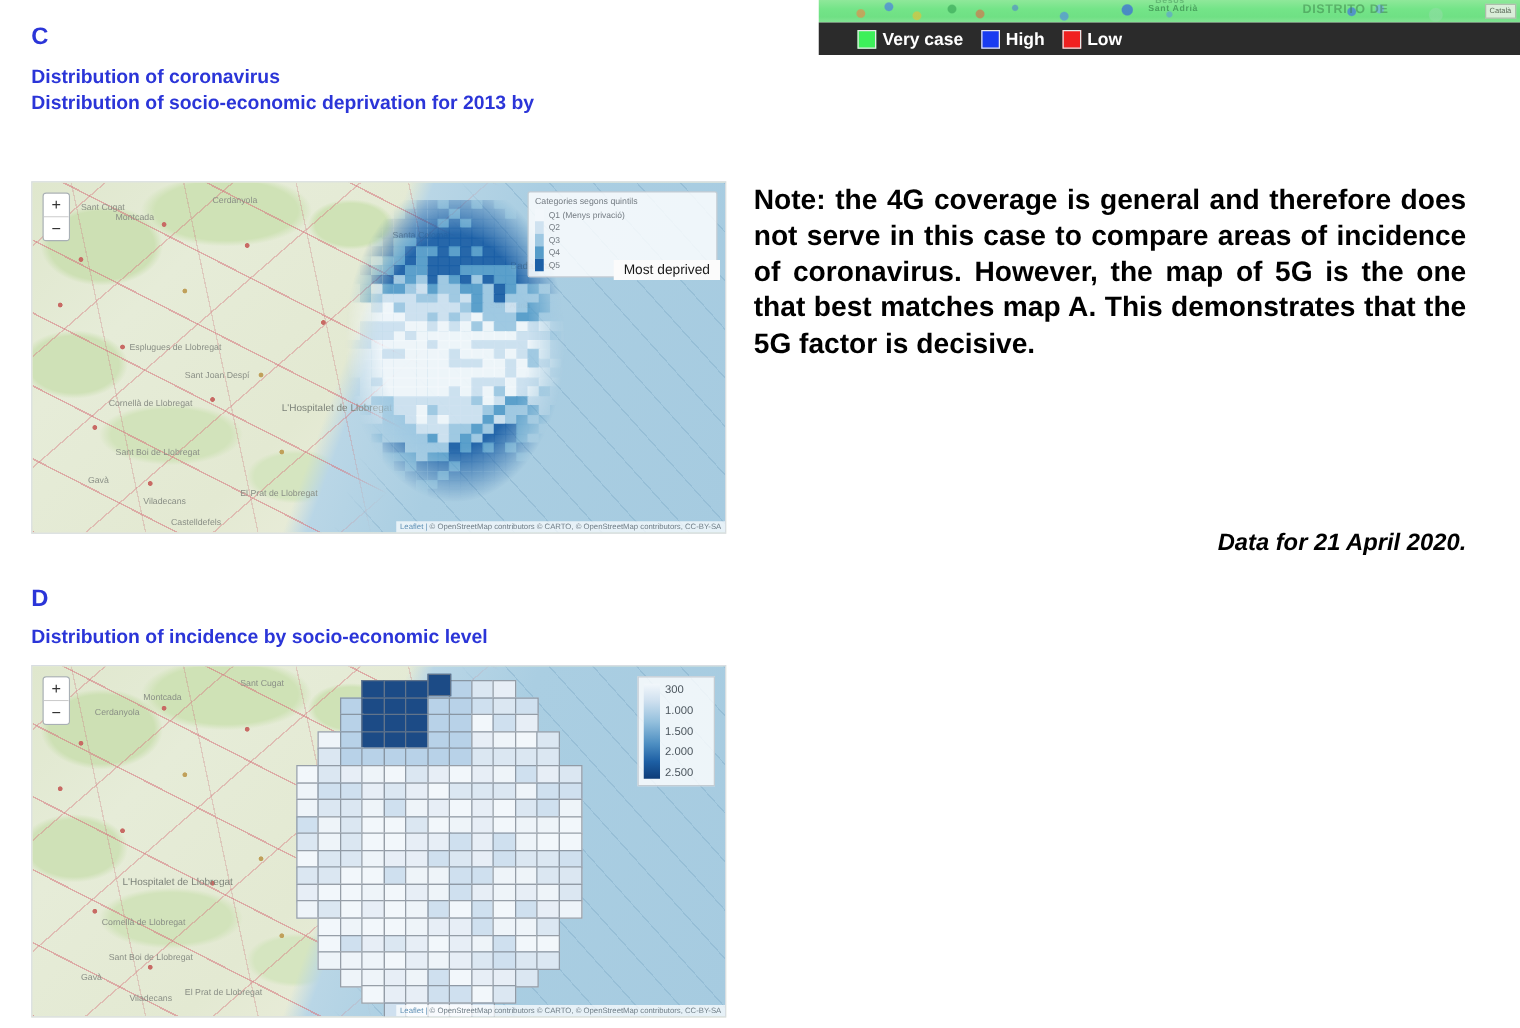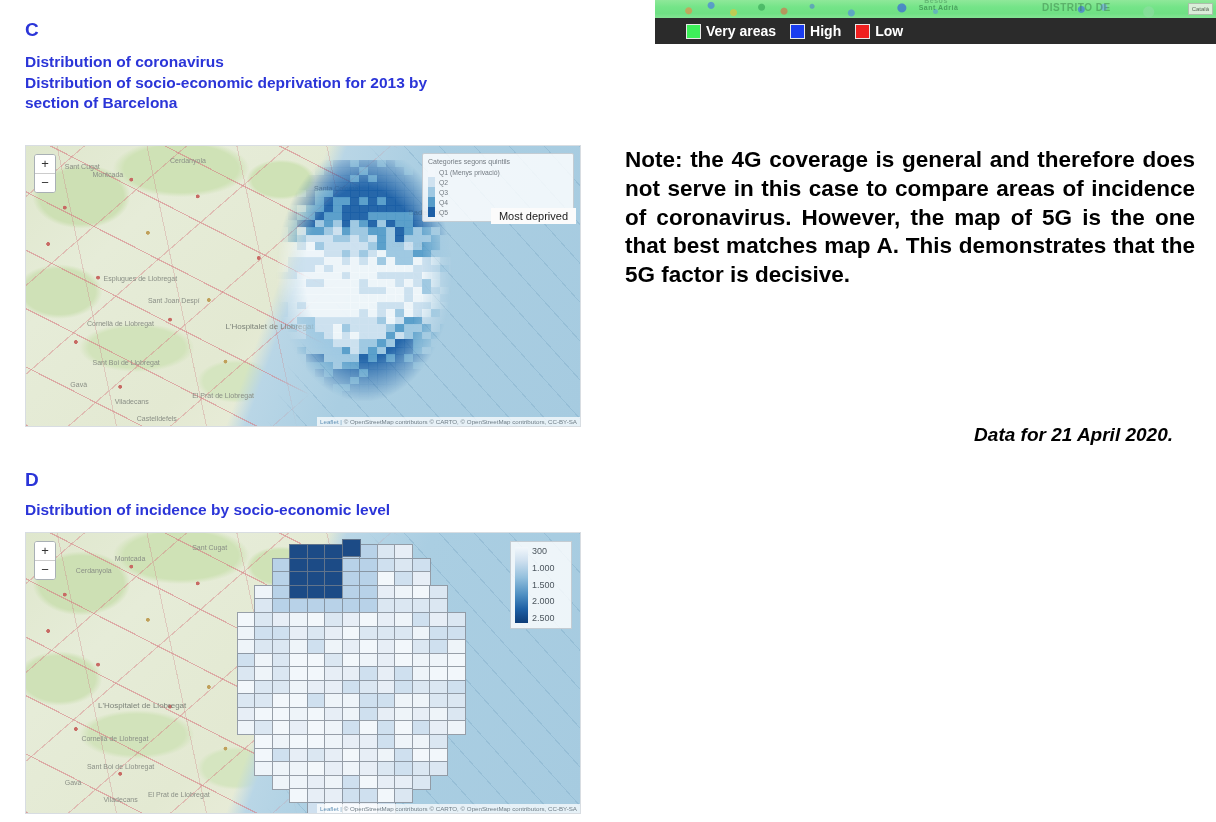--- a/index.html
+++ b/index.html
@@ -134,55 +134,54 @@
     background:rgba(255,255,255,.80);border:1px solid #c3ccd3;z-index:7;
     display:flex;padding:5px 4px;box-sizing:border-box;}
   #d-legend .grad{width:13px;height:100%;
     background:linear-gradient(180deg,#f2f7fb 0%,#cfe0ef 18%,#94c0dd 40%,#4e8fc2 63%,#1d5fa4 82%,#0d3c78 100%);}
   #d-legend .ticks{flex:1;display:flex;flex-direction:column;justify-content:space-between;
     padding-left:4px;}
   #d-legend .ticks span{font-size:9px;color:#4c565e;line-height:1;font-family:"Liberation Sans",sans-serif;}
 
   
   #note{left:603px;top:146px;width:570px;font-size:22.5px;font-weight:bold;color:#000;
-    line-height:1.28;text-align:justify;margin-left:22px;}
+    line-height:1.28;text-align:justify;}
   #credit{left:603px;top:422px;width:570px;font-size:19px;font-weight:bold;font-style:italic;
     color:#000;line-height:1.35;text-align:right;}
 </style>
 </head>
 <body>
 
 <div class="abs" id="top-strip">
   <div class="tsmap"></div>
   <div class="tslabel tsl-1">Sant Adrià</div>
   <div class="tslabel tsl-2">Besòs</div>
   <div class="tslabel tsl-3">DISTRITO DE</div>
   <div class="tsbadge">Català</div>
 </div>
 
 <div class="abs" id="legend-bar">
   <div class="lg-item">
     <span class="lg-swatch" id="sw0" style="background: rgb(61, 240, 90);"></span>
-    <span class="lg-text">Very areas</span>
+    <span class="lg-text">Very case</span>
   </div>
   <div class="lg-item">
     <span class="lg-swatch" id="sw1" style="background: rgb(26, 60, 240);"></span>
     <span class="lg-text">High</span>
   </div>
   <div class="lg-item">
     <span class="lg-swatch" id="sw2" style="background: rgb(240, 32, 32);"></span>
     <span class="lg-text">Low</span>
   </div>
 </div>
 
 <div class="abs" id="c-letter">C</div>
 <div class="abs" id="c-head">
   <div>Distribution of coronavirus</div>
   <div>Distribution of socio-economic deprivation for 2013 by</div>
-  <div>section of Barcelona</div>
 </div>
 
 <div class="abs mapbox" id="map-c">
   <div class="maplayer land"></div>
   <div class="maplayer parks"></div>
   <div class="maplayer sea"></div>
   <div class="maplayer sea-lines"></div>
   <div class="maplayer roads"></div>
   <div class="maplayer pois"></div>
   <div id="c-labels">

